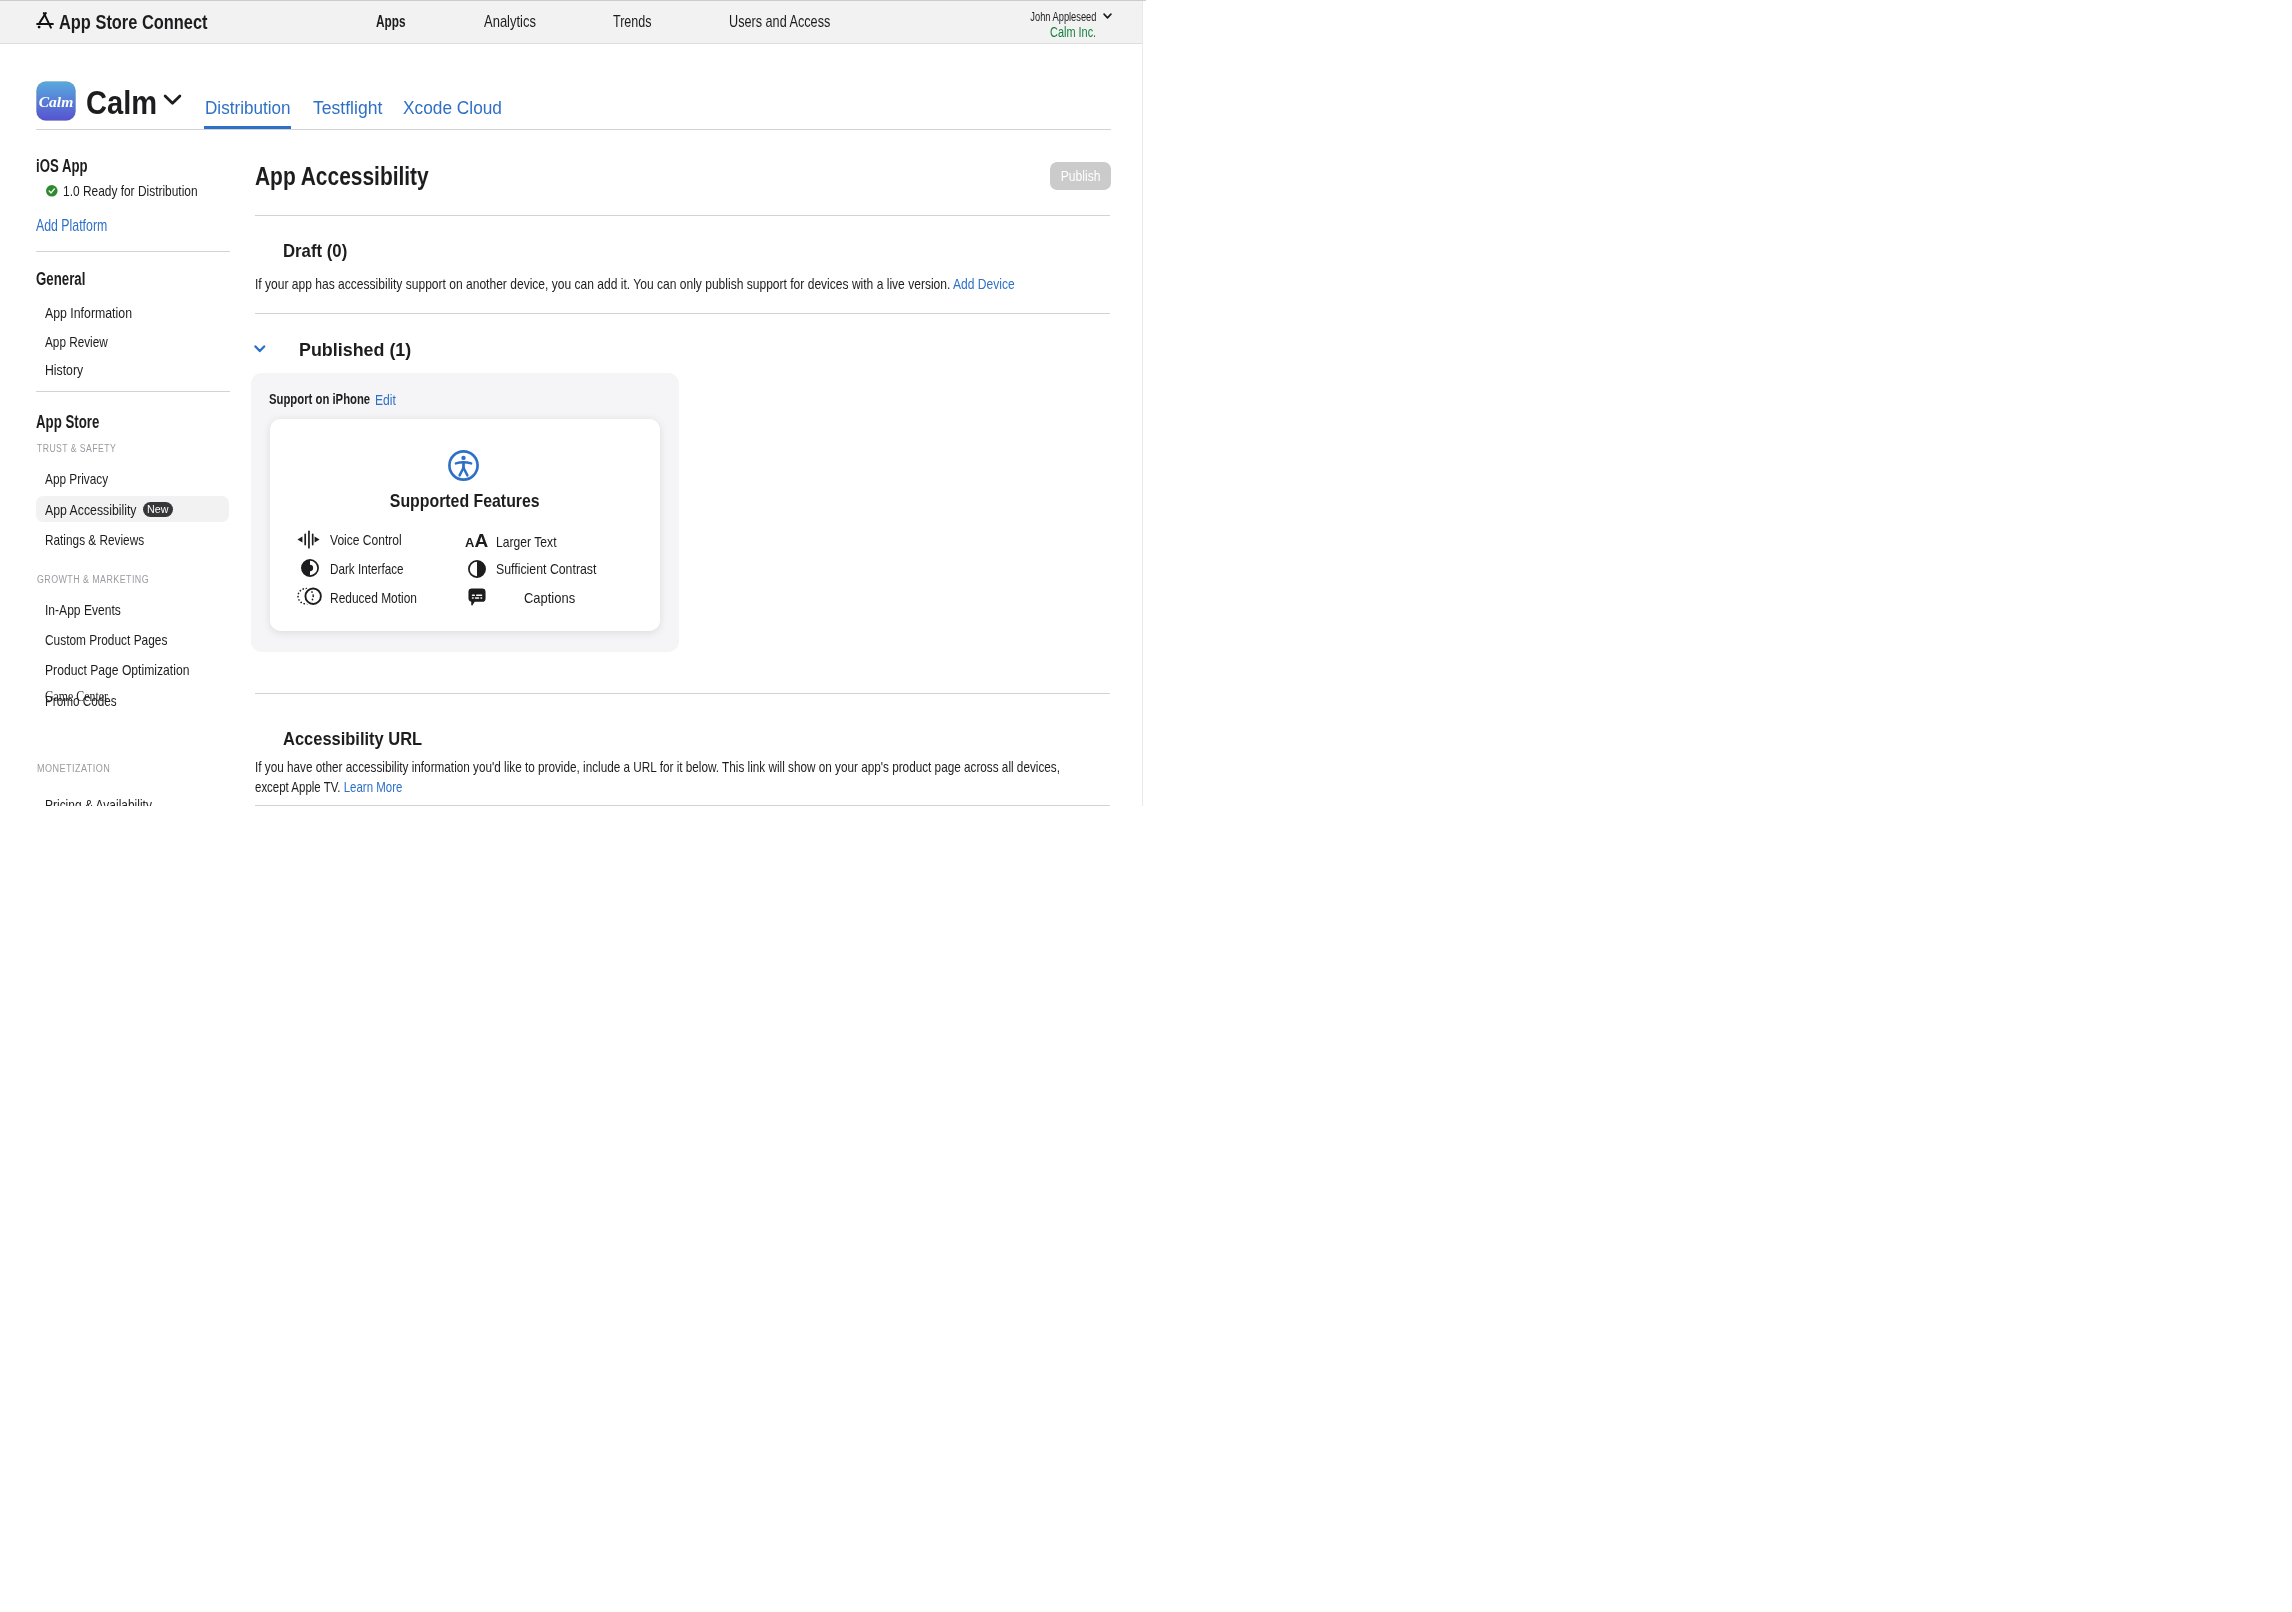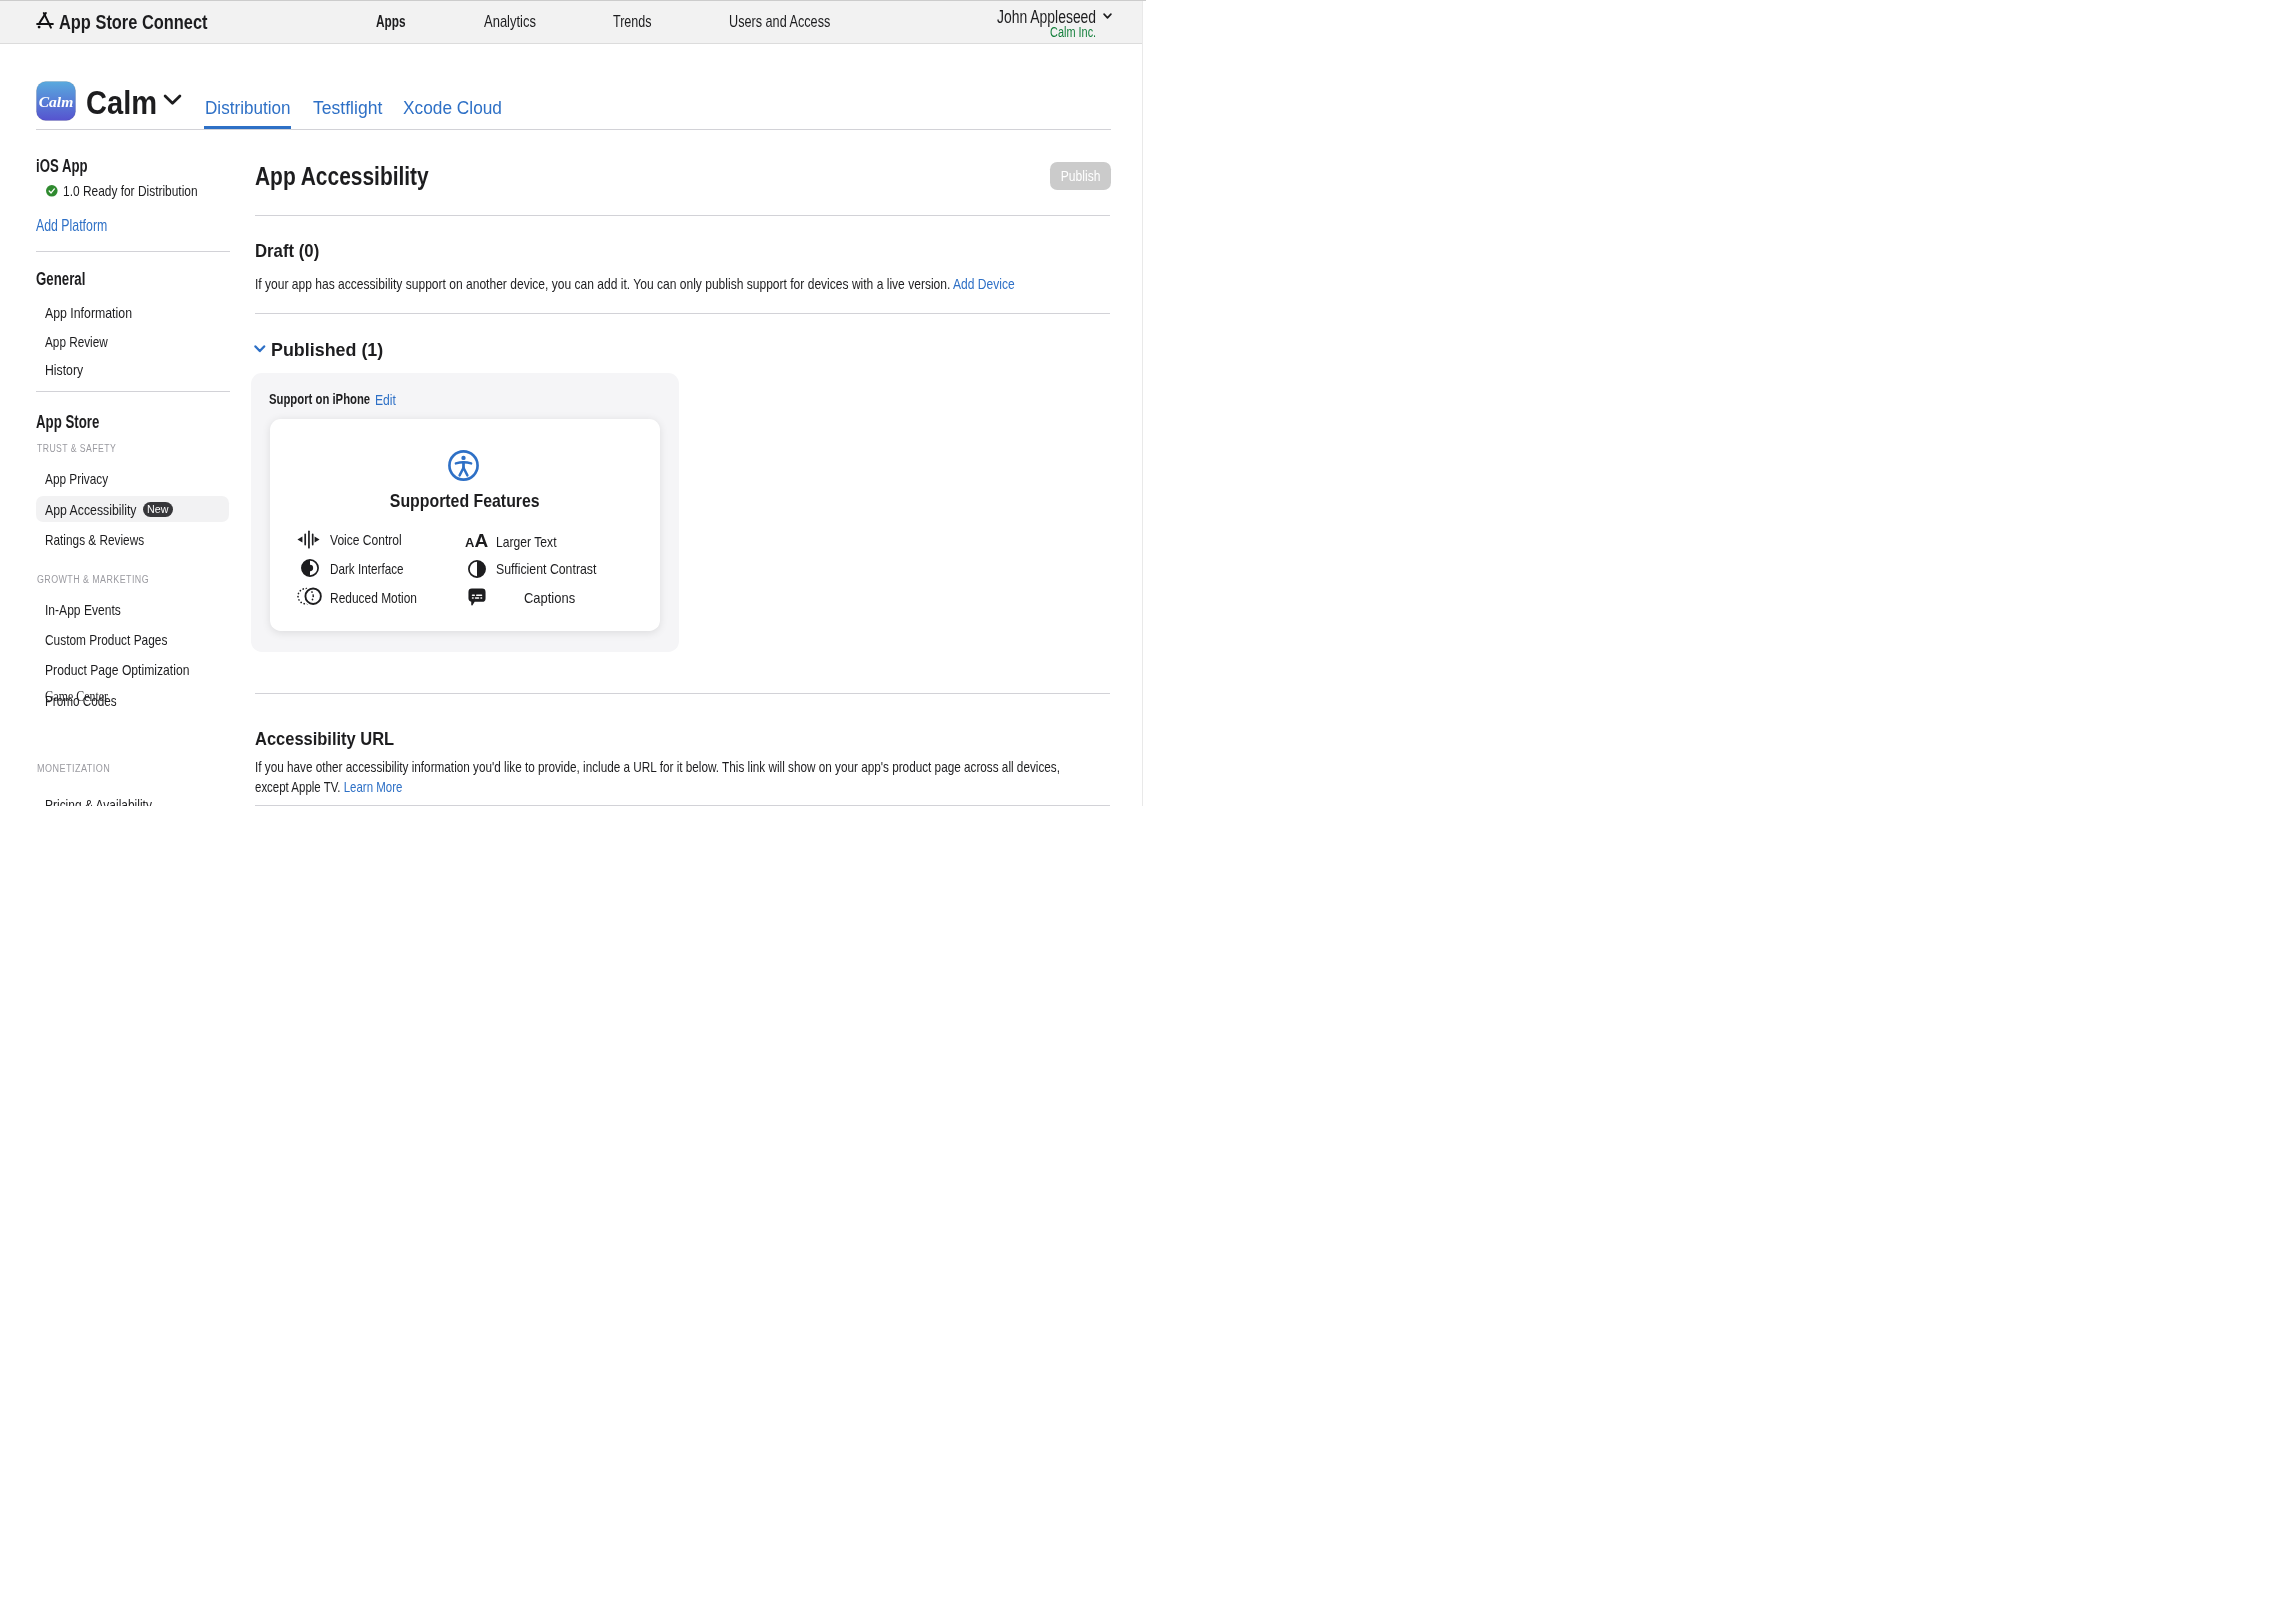--- a/index.html
+++ b/index.html
@@ -9,37 +9,37 @@
   .blue { color:#2e70c6; }
   .hair { position:absolute; height:0.9px; background:#d2d2d7; }
   .sx { display:inline-block; transform-origin:0 50%; white-space:nowrap; }
 
   .topbar { position:absolute; left:0; top:0; width:1146px; height:44px; background:#f2f2f2; border-bottom:0.9px solid #dcdcdc; }
   .topline { position:absolute; left:0; top:0; width:1146px; height:0.9px; background:#cccccc; z-index:40; }
   .brand { position:absolute; left:59px; top:0; line-height:44px; font-size:19.7px; font-weight:bold; }
   .nav { position:absolute; top:0; line-height:43px; font-size:15.7px; color:#1d1d1f; }
   .who { position:absolute; right:50px; top:10.3px; text-align:right; }
   .who .sx { transform-origin:100% 50%; }
-  .who .n { font-size:18px; line-height:14.8px; }
+  .who .n { font-size:12px; line-height:14.8px; }
   .who .c { font-size:14px; line-height:15px; color:#15803d; }
   .scrollstrip { position:absolute; right:0; top:0.9px; bottom:0; width:3.6px; background:#fff; border-left:0.9px solid #e9e9e9; z-index:30; }
 
   .apptitle { position:absolute; left:86px; top:86px; font-size:33px; font-weight:bold; line-height:1; }
   .tab { position:absolute; top:99px; font-size:18px; line-height:1; }
   .tabline { position:absolute; left:36px; width:1075px; top:129px; height:0.9px; background:#d2d2d7; }
   .tabsel { position:absolute; left:204px; width:87px; top:126px; height:3px; background:#2e70c6; }
 
   .side-h { position:absolute; left:36px; font-size:17.5px; font-weight:bold; line-height:1; }
   .side-cap { position:absolute; left:37px; font-size:10px; font-weight:normal; color:#9a9aa0; letter-spacing:0.5px; line-height:1; }
   .side-i { position:absolute; left:45px; font-size:14.8px; line-height:1; }
   .selbg { position:absolute; left:36px; top:496px; width:193px; height:26px; background:#f2f2f3; border-radius:7.2px; }
   .newb { position:absolute; left:143px; top:502px; width:29.6px; height:15px; background:#37373a; border-radius:8px; color:#fff; font-size:10.7px; line-height:15px; text-align:center; }
 
   .h1 { position:absolute; left:255px; top:163px; font-size:26px; font-weight:bold; line-height:1; }
-  .h2 { position:absolute; font-size:19px; font-weight:bold; line-height:1; }
+  .h2 { position:absolute; font-size:19px; font-weight:bold; line-height:1;margin-left:28px; }
   .body { position:absolute; font-size:15px; line-height:19.7px; }
   .pubbtn { position:absolute; left:1050px; top:162px; width:61px; height:28px; background:#cbcbcb; border-radius:7.2px; color:#fff; font-size:15px; line-height:28px; text-align:center; }
   .pubbtn .sx { transform-origin:50% 50%; }
 
   .ocard { position:absolute; left:251px; top:373px; width:428px; height:279px; background:#f5f5f7; border-radius:10.7px; }
   .icard { position:absolute; left:270px; top:419px; width:390px; height:212px; background:#fff; border-radius:10.7px; box-shadow:0 1.8px 9px rgba(0,0,0,0.10); }
   .suplab { position:absolute; left:269px; top:392px; font-size:14.3px; font-weight:bold; line-height:1; }
   .editl { position:absolute; left:375px; top:393px; font-size:14.3px; line-height:1; }
   .supfeat { position:absolute; left:270px; width:390px; text-align:center; top:491px; font-size:19px; font-weight:bold; line-height:1; }
   .supfeat .sx { transform-origin:50% 50%; }

